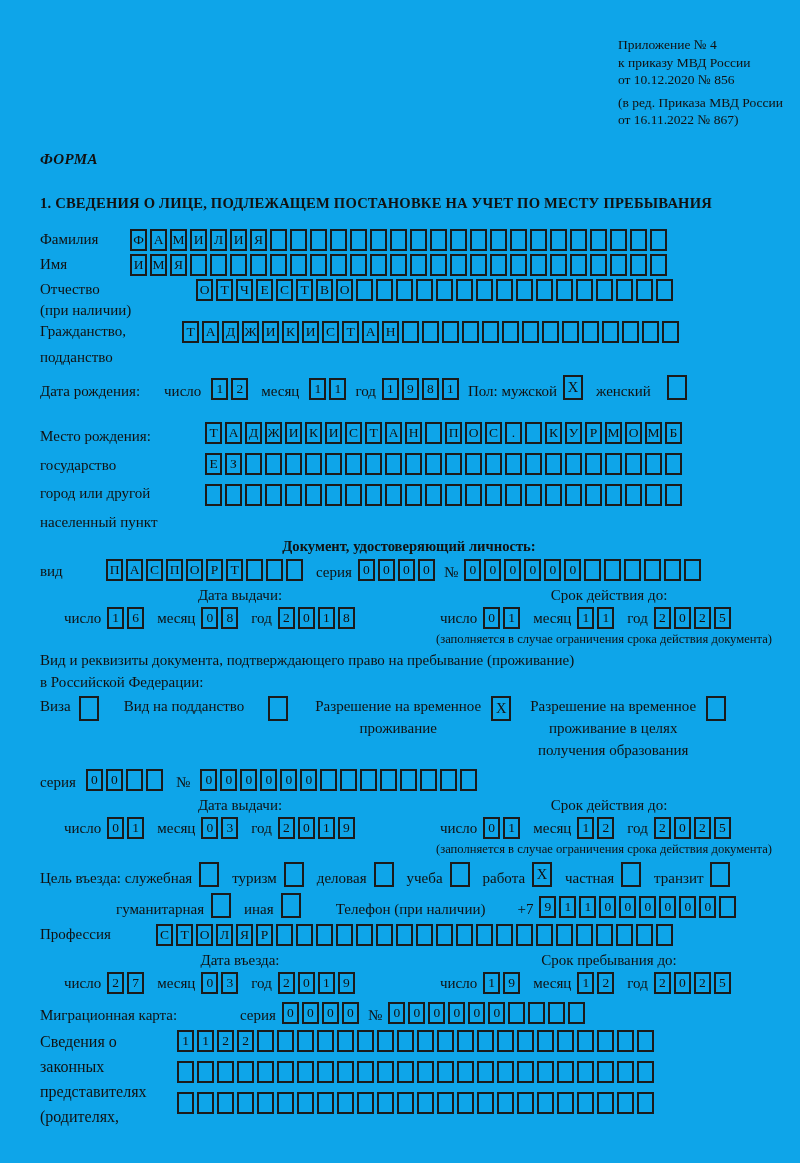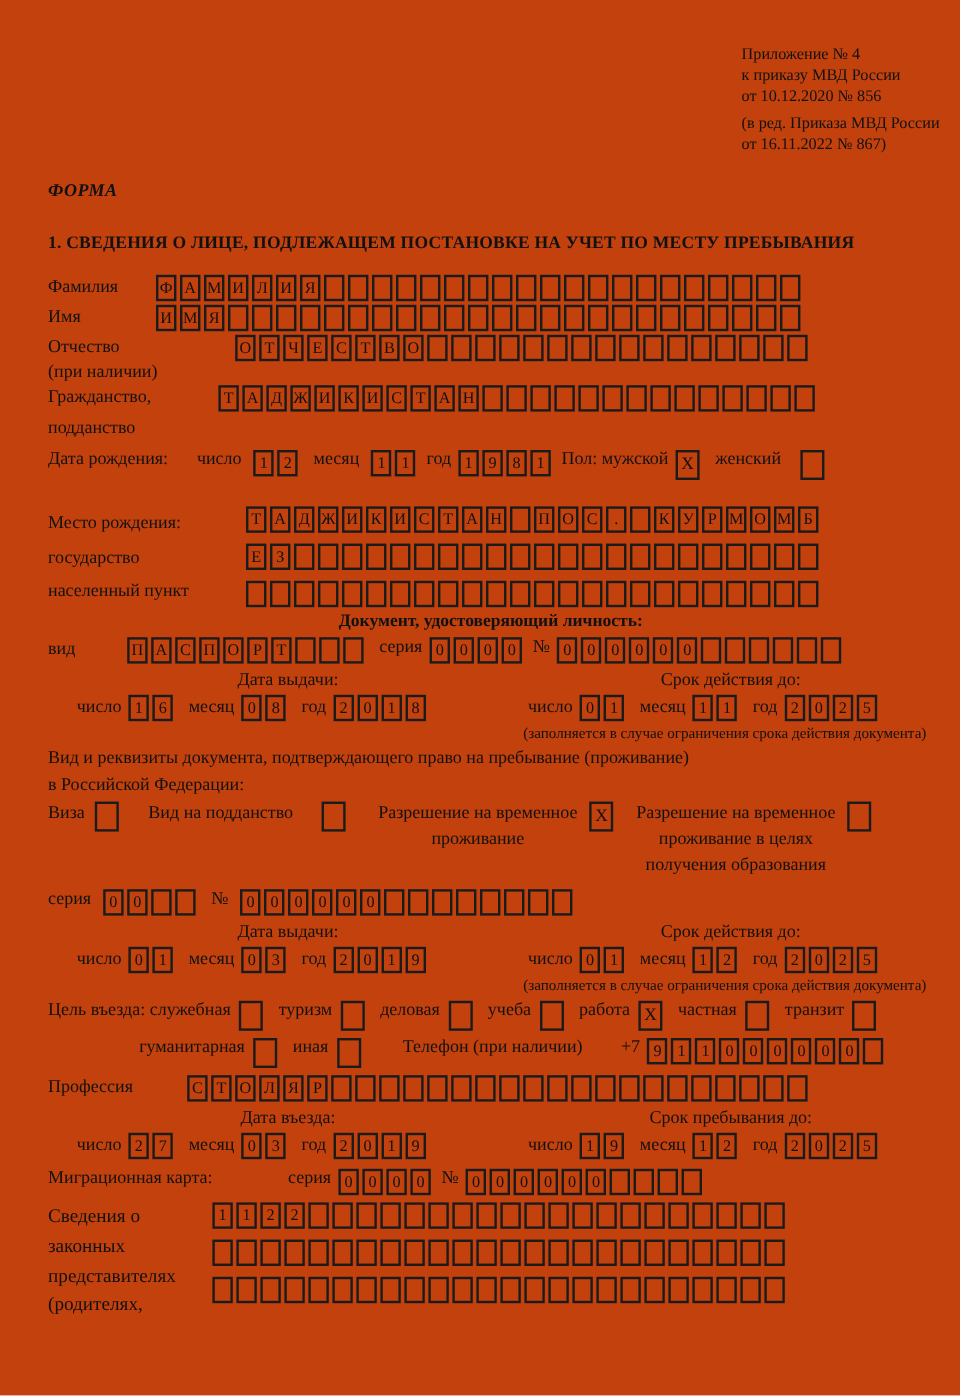--- a/index.html
+++ b/index.html
@@ -2,21 +2,21 @@
 <html><head>
 <meta charset="utf-8">
 <style>
   * { box-sizing: border-box; margin: 0; padding: 0; }
   html,body { background:#fff; }
   body {
     width:800px; height:1163px;
     color:#111;
     font-family:"Liberation Serif", serif;
   }
-  .page { position:relative; width:800px; height:1163px; padding:36px 22px 0 40px; overflow:hidden; background:#c2410c; }
+  .page { position:relative; width:800px; height:1163px; padding:36px 22px 0 40px; overflow:hidden; background:#0ea5e9; }
 
   
   .appendix { margin-left:578px; width:205px; font-size:13.5px; line-height:1.3; }
   .appendix .gap { margin-top:5px; }
   .forma { font-weight:bold; margin:22px 16px 0 0; font-size:15px; letter-spacing:.4px;font-style:italic; }
 
   .title { text-align:center; font-weight:bold; font-size:15.5px; margin-top:13px; line-height:1.5; letter-spacing:.2px; }
   .title-underline { display:inline-block; width:56px; border-bottom:2.5px solid #333; height:13px; margin-left:10px; }
 
   .section { font-weight:bold; font-size:14.6px; margin-top:27px; margin-bottom:17px; letter-spacing:.2px; }
@@ -55,21 +55,21 @@
   .pair-row .rgt { display:flex; align-items:center; }
   .note { text-align:right; font-size:12.6px; margin:3px 6px 5px 0; }
 
   .plain { font-size:15px; margin-bottom:5px; }
 
   .opts { display:flex; align-items:flex-start; margin:4px 0 8px 0; font-size:15px; }
   .opt { display:flex; align-items:flex-start; }
   .opt .olabel { text-align:center; line-height:1.45; }
   .opt .boxw { margin-left:10px; }
 
-  .inlrow { display:flex; align-items:flex-start; font-size:15px; margin-bottom:6px; flex-wrap:nowrap; }
+  .inlrow { display:flex; align-items:flex-end; font-size:15px; margin-bottom:6px; flex-wrap:nowrap; }
   .inlrow .boxw { margin:0 10px 0 7px; }
   .mr6 { margin-right:6px; } .mr10 { margin-right:10px; }
 
   .reps { display:flex; margin-top:4px; }
 </style>
 </head>
 <body>
 
 <div class="page">
 
@@ -243,20 +243,21 @@
     <span>женский</span>
     <span class="cells boxw" style="margin-left:16px;">
         <span class="cell"></span>
       </span>
   </div>
 
   <div class="frow" style="margin-top:22px; margin-bottom:2px;">
     <div class="lbl w165" style="line-height:1.9;">
       <div>Место рождения:</div>
       <div>государство</div>
+      <div>город или другой</div>
       <div>населенный пункт</div>
     </div>
     <div class="stack">
       <div class="cells">
           <span class="cell">Т</span>
           <span class="cell">А</span>
           <span class="cell">Д</span>
           <span class="cell">Ж</span>
           <span class="cell">И</span>
           <span class="cell">К</span>

